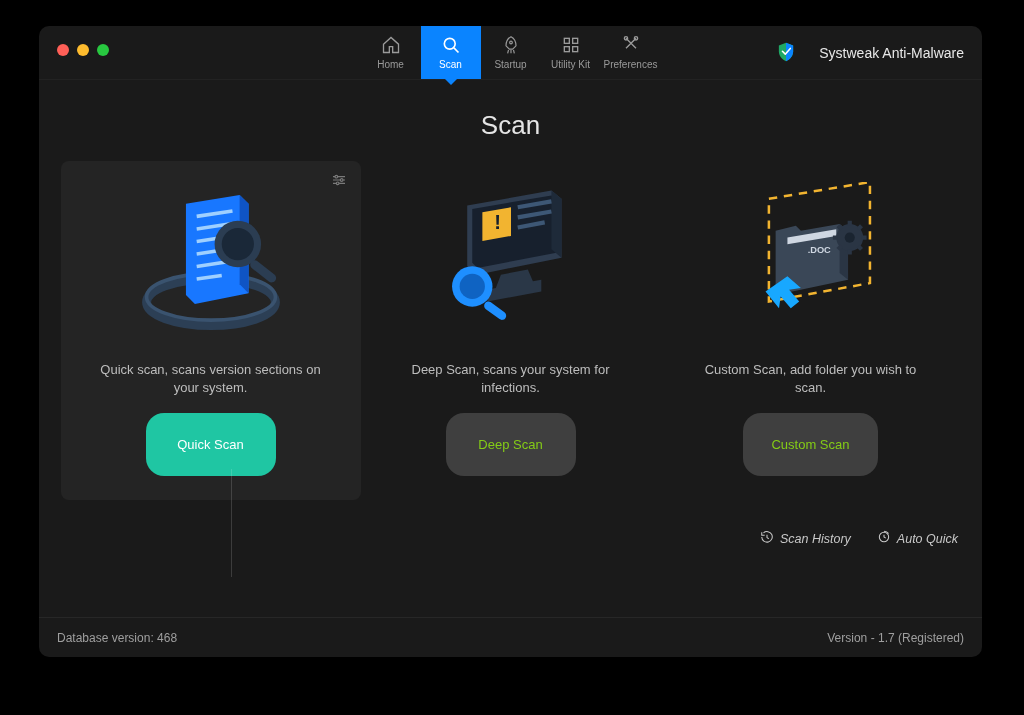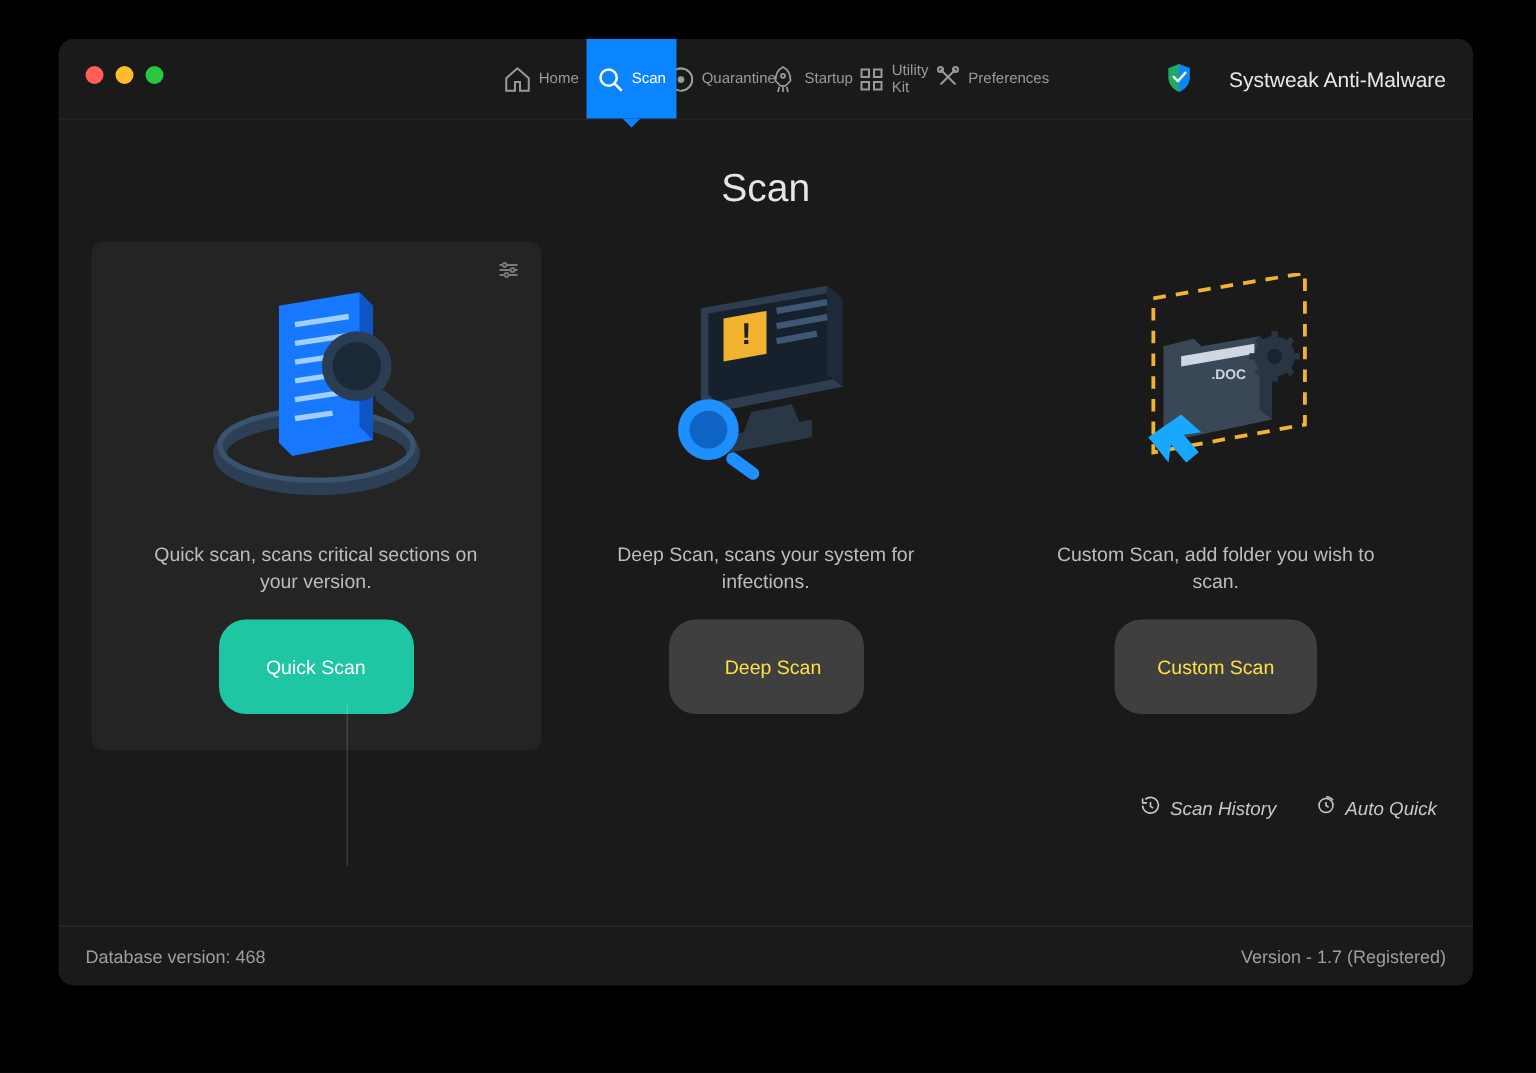--- a/index.html
+++ b/index.html
@@ -25,21 +25,21 @@
     height: 54px;
     display: flex;
     justify-content: center;
     align-items: stretch;
     position: relative;
     border-bottom: 1px solid rgba(255,255,255,0.04);
   }
   .navitems { display: flex; }
   .navitem {
     width: 60px;
-    display: flex; flex-direction: row; align-items: center; justify-content: center;
+    display: flex; flex-direction: column; align-items: center; justify-content: center;
     color: #9a9a9a; font-size: 10px; gap: 4px;
     cursor: pointer;
   }
   .navitem.active {
     background: #0a84ff;
     color: #fff;
     position: relative;
   }
   .navitem.active::after {
     content: "";
@@ -90,21 +90,21 @@
     max-width: 240px;
   }
   .card-btn {
     margin-top: 16px;
     border: none; border-radius: 18px;
     padding: 24px 28px; font-size: 13px; color: #fff;
     cursor: pointer;
     min-width: 130px;
   }
   .card-btn.primary { background: #1fc6a3; }
-  .card-btn.secondary { background: #3f3f3f; color: #fde047; text-align: right; }
+  .card-btn.secondary { background: #3f3f3f; color: #84cc16; }
 
   
   .lower-links {
     position: absolute; right: 24px; bottom: 70px;
     display: flex; gap: 26px; color: #c8c8c8; font-size: 12.5px;
   }
   .lower-link { display:flex; align-items:center; gap:6px; cursor:pointer;font-style:italic; }
   .lower-link svg { width:14px; height:14px; }
 
   
@@ -146,30 +146,20 @@
       <div class="navitem active">
         <span class="navicon">
           <svg viewBox="0 0 24 24" fill="none" stroke="#fff" stroke-width="2">
               <circle cx="10.5" cy="10.5" r="6.5"></circle>
               <line x1="15.5" y1="15.5" x2="21" y2="21"></line>
             </svg>
         </span>
         <span>Scan</span>
       </div>
 
-      <div class="navitem">
-        <span class="navicon">
-          <svg viewBox="0 0 24 24" fill="none" stroke="#9a9a9a" stroke-width="1.4">
-              <circle cx="12" cy="12" r="9"></circle>
-              <path d="M12 3 A9 9 0 0 1 12 21 M3 12 A9 9 0 0 1 21 12"></path>
-              <circle cx="12" cy="12" r="2" fill="#9a9a9a"></circle>
-            </svg>
-        </span>
-        <span>Quarantine</span>
-      </div>
 
       <div class="navitem">
         <span class="navicon">
           <svg viewBox="0 0 24 24" fill="none" stroke="#9a9a9a" stroke-width="1.4">
               <path d="M12 2 C16 4 18 8 18 13 L14 17 H10 L6 13 C6 8 8 4 12 2 Z"></path>
               <circle cx="12" cy="9" r="1.6"></circle>
               <path d="M9 18 L8 22 M15 18 L16 22 M12 18 V22"></path>
             </svg>
         </span>
         <span>Startup</span>
@@ -244,21 +234,21 @@
                 <line x1="22" y1="94" x2="50" y2="90"></line>
               </g>
             </g>
             <g transform="translate(110,55)">
               <circle cx="20" cy="20" r="26" fill="#2b3d52"></circle>
               <circle cx="20" cy="20" r="18" fill="#1a2838"></circle>
               <rect x="38" y="36" width="34" height="10" rx="5" transform="rotate(38 38 36)" fill="#2b3d52"></rect>
             </g>
           </svg>
         </div>
-        <div class="card-desc">Quick scan, scans critical sections on your version.</div>
+        <div class="card-desc">Quick scan, scans version sections on your system.</div>
         <button class="card-btn primary">Quick Scan</button>
       </div>
 
       <div class="card">
         <div class="illus">
           <svg viewBox="0 0 200 190" width="170" height="160">
             <g transform="translate(48,10)">
               <path d="M0 18 L100 0 L112 10 L112 80 L12 100 L0 90 Z" fill="#2f3d50"></path>
               <path d="M6 22 L100 6 L106 12 L106 74 L12 92 L6 86 Z" fill="#17202d"></path>
               <path d="M100 0 L112 10 L112 80 L100 70 Z" fill="#1e2a39"></path>

